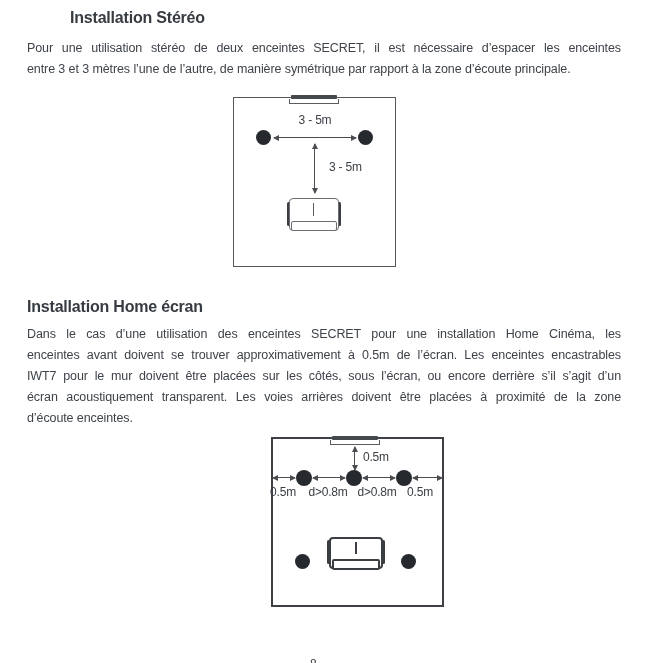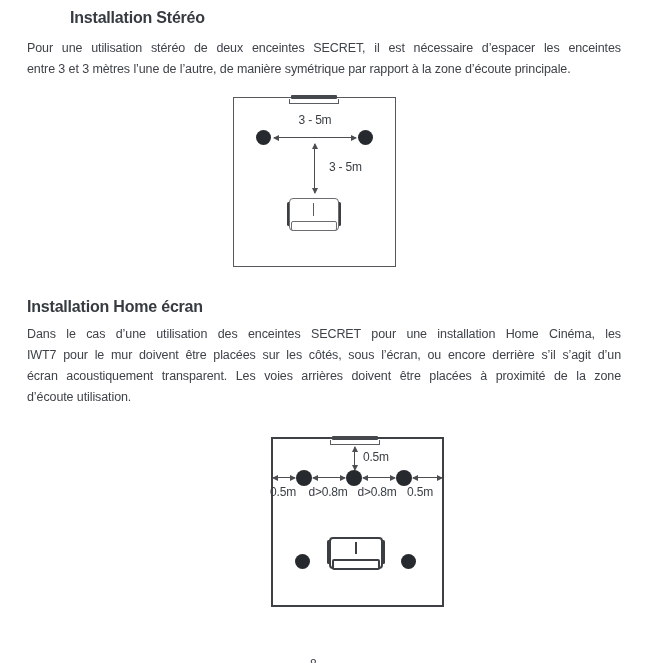--- a/index.html
+++ b/index.html
@@ -96,23 +96,24 @@
     <div class="body"></div>
     <div class="seat" style="left:2px;right:2px;bottom:0;height:8px;"></div>
     <div class="divider" style="left:24px;top:5px;height:13px;"></div>
   </div>
 </div>
 
 <div class="section-title" style="top:298px;">Installation Home écran</div>
 
 <div class="para" style="top:324px;">
   <div class="jline">Dans le cas d’une utilisation des enceintes SECRET pour une installation Home Cinéma, les</div>
+  <div class="jline">enceintes avant doivent se trouver approximativement à 0.5m de l’écran. Les enceintes encastrables</div>
   <div class="jline">IWT7 pour le mur doivent être placées sur les côtés, sous l’écran, ou encore derrière s’il s’agit d’un</div>
   <div class="jline">écran acoustiquement transparent. Les voies arrières doivent être placées à proximité de la zone</div>
-  <div class="jlast">d’écoute utilisation.</div>
+  <div class="jlast">d’écoute enceintes.</div>
 </div>
 
 <div class="room room2">
   <div class="screen" style="left:57px;top:-3px;">
     <div class="bar"></div>
     <div class="panel"></div>
   </div>
 
   <div class="va" style="left:81px;top:8px;height:23px;"></div>
   <div class="dlabel" style="left:90px;top:11px;">0.5m</div>

